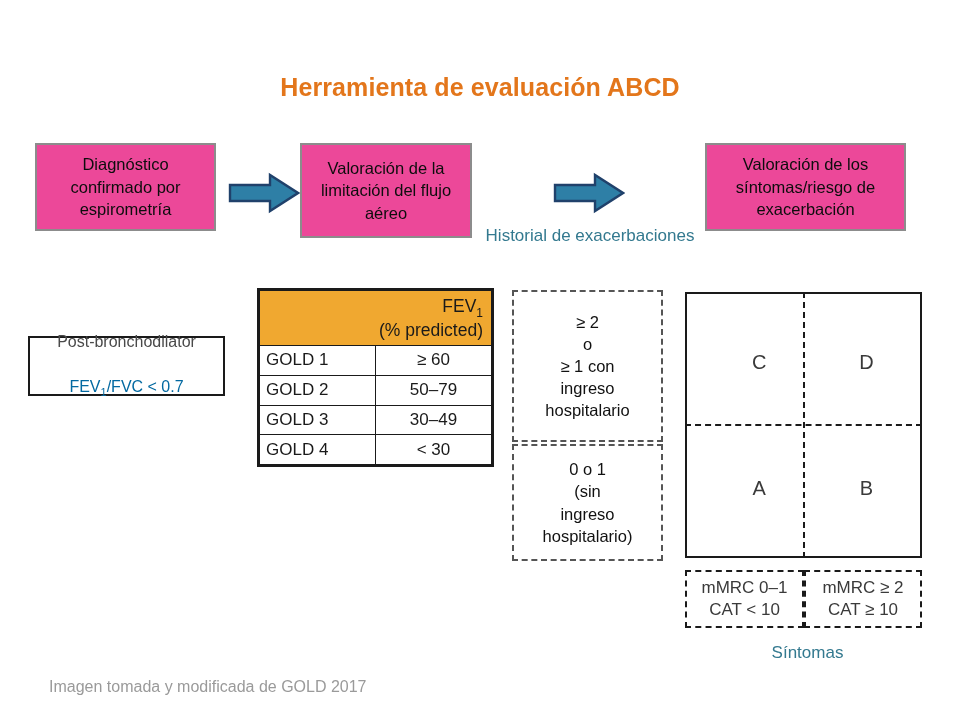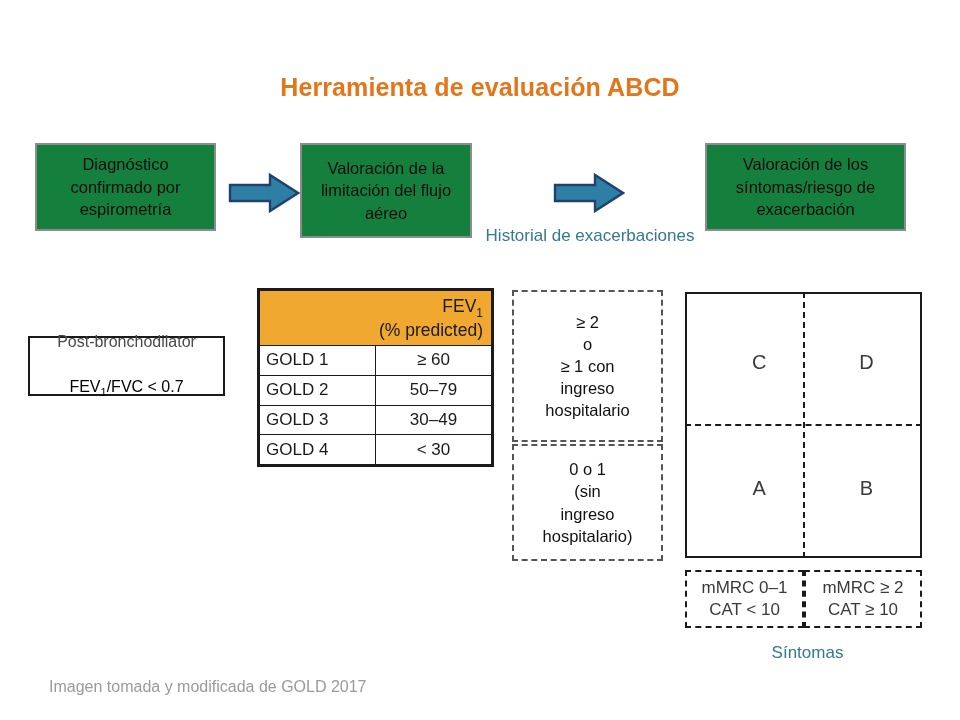--- a/index.html
+++ b/index.html
@@ -31,21 +31,21 @@
     font-weight: bold;
     color: #E3761B;
     letter-spacing: 0.1px;
     margin-top: 31px;
   }
 
   
   .flowbox {
     position: absolute;
     border: 2px solid #8C8C8C;
-    background: #15803d;
+    background: #ec4899;
     display: flex;
     align-items: center;
     justify-content: center;
     text-align: center;
     font-size: 16.5px;
     line-height: 1.36;
     color: #0d0d0d;
     box-sizing: border-box;
     padding: 2px 4px;
   }
@@ -85,21 +85,21 @@
     align-items: center;
     justify-content: center;
     box-sizing: border-box;
     font-size: 16px;
     line-height: 1.3;
     color: #4a4a4a;
     white-space: nowrap;
     gap: 24px;
   }
   #postbd-box .l1 { color: #4a4a4a; }
-  #postbd-box .l2 { color: #000000; }
+  #postbd-box .l2 { color: #0369a1; }
   #postbd-box sub { font-size: 11px; }
 
   
   #gold-table {
     position: absolute;
     left: 257px; top: 288px;
     width: 237px; height: 179px;
     border: 2px solid #1a1a1a;
     border-collapse: collapse;
     box-sizing: border-box;

